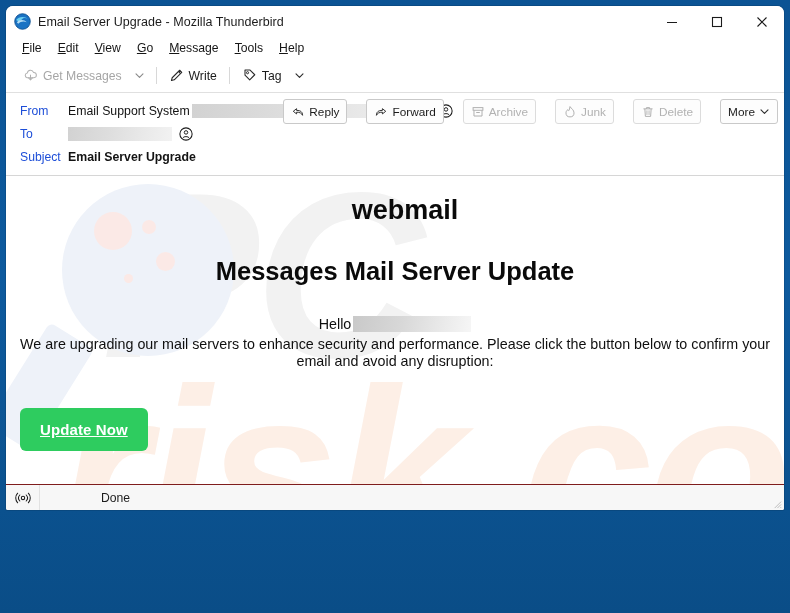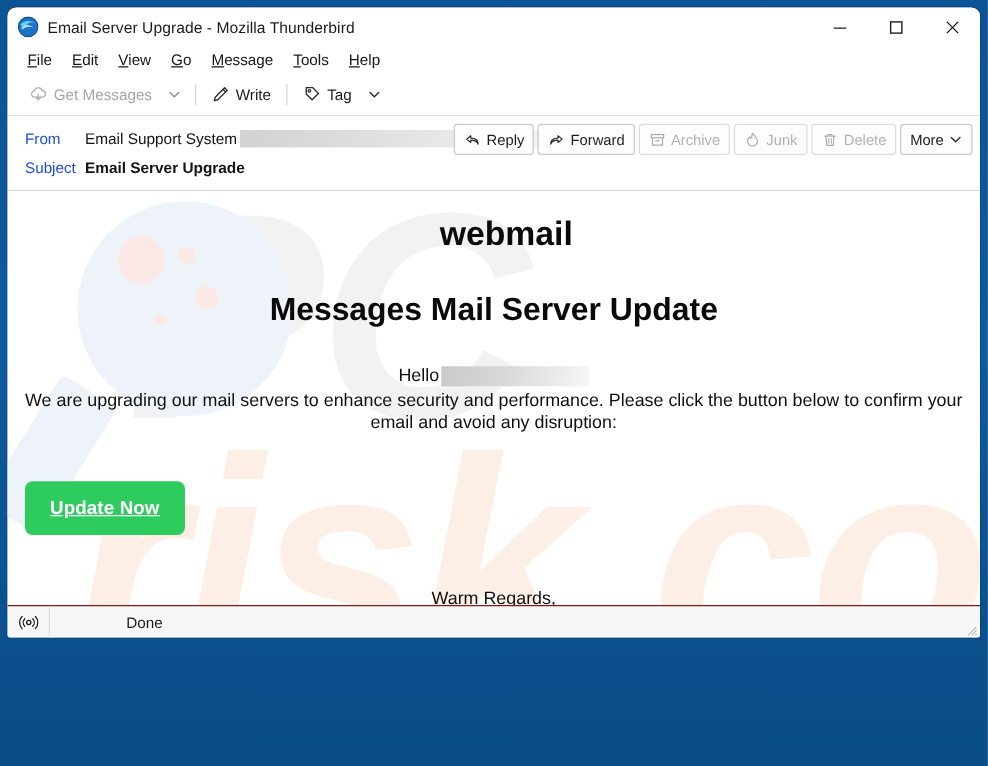--- a/index.html
+++ b/index.html
@@ -164,21 +164,21 @@
   .redact.from { width: 240px; }
   .redact.to { width: 104px; margin-left: 0; }
   .contact-ico { margin-left: 7px; flex: none; display: block; }
 
   .hdr-actions {
     position: absolute;
     right: 6px;
     top: 6px;
     display: flex;
     align-items: stretch;
-    gap: 3px;
+    gap: 19px;
   }
   .abtn {
     display: flex;
     align-items: center;
     gap: 4px;
     height: 23px;
     padding: 0 7px;
     border: 1px solid #c9c9c9;
     border-radius: 3px;
     background: #fdfdfd;
@@ -428,20 +428,31 @@
           <span>Email Support System</span>
           <span class="redact from"></span>
           <svg class="contact-ico" width="14" height="14" viewBox="0 0 16 16">
             <circle cx="8" cy="8" r="7" fill="none" stroke="#1b1b1b" stroke-width="1.2"></circle>
             <circle cx="8" cy="6.2" r="2" fill="none" stroke="#1b1b1b" stroke-width="1.1"></circle>
             <path d="M4.3 12.6 C5 10.4 11 10.4 11.7 12.6" fill="none" stroke="#1b1b1b" stroke-width="1.1"></path>
           </svg>
         </div>
       </div>
 
+      <div class="hrow">
+        <div class="hlabel">To</div>
+        <div class="hval">
+          <span class="redact to"></span>
+          <svg class="contact-ico" width="14" height="14" viewBox="0 0 16 16">
+            <circle cx="8" cy="8" r="7" fill="none" stroke="#1b1b1b" stroke-width="1.2"></circle>
+            <circle cx="8" cy="6.2" r="2" fill="none" stroke="#1b1b1b" stroke-width="1.1"></circle>
+            <path d="M4.3 12.6 C5 10.4 11 10.4 11.7 12.6" fill="none" stroke="#1b1b1b" stroke-width="1.1"></path>
+          </svg>
+        </div>
+      </div>
 
       <div class="hrow">
         <div class="hlabel">Subject</div>
         <div class="hval bold">Email Server Upgrade</div>
       </div>
 
       <div class="hdr-actions">
         <div class="abtn">
           <svg width="14" height="14" viewBox="0 0 16 16">
             <path d="M6.4 4.2 L2.6 7.2 L6.4 10.2 V8.2 C10 8.2 12.2 9.4 13.2 11.8 C13.2 7.8 11 6.2 6.4 6.2 Z" fill="none" stroke="#2b2b2b" stroke-width="1.1" stroke-linejoin="round"></path>

